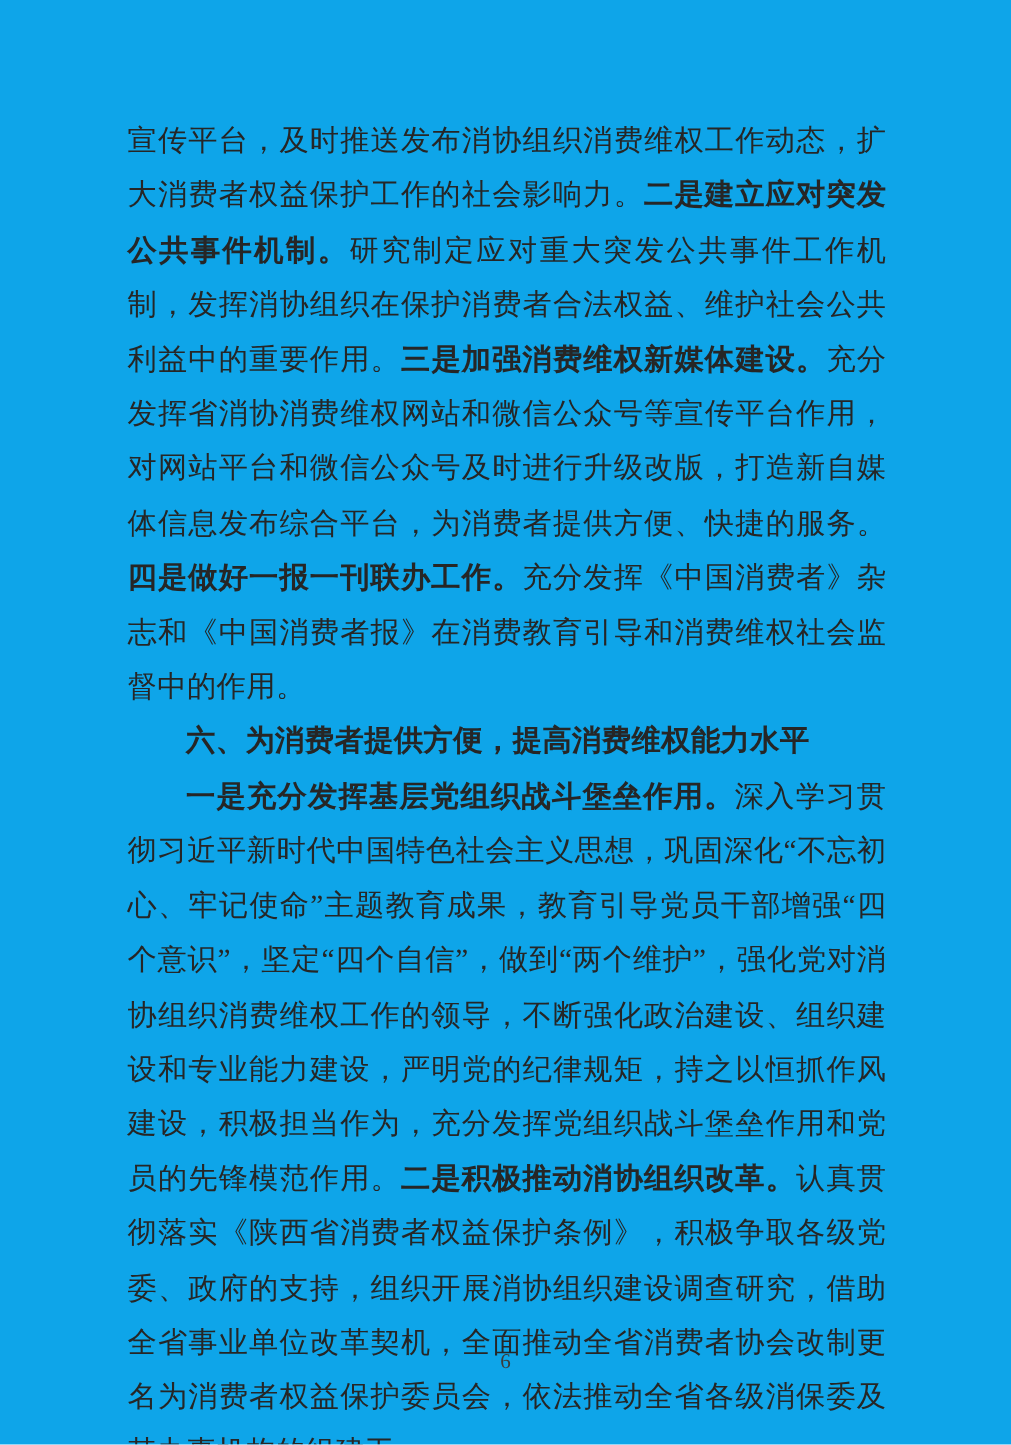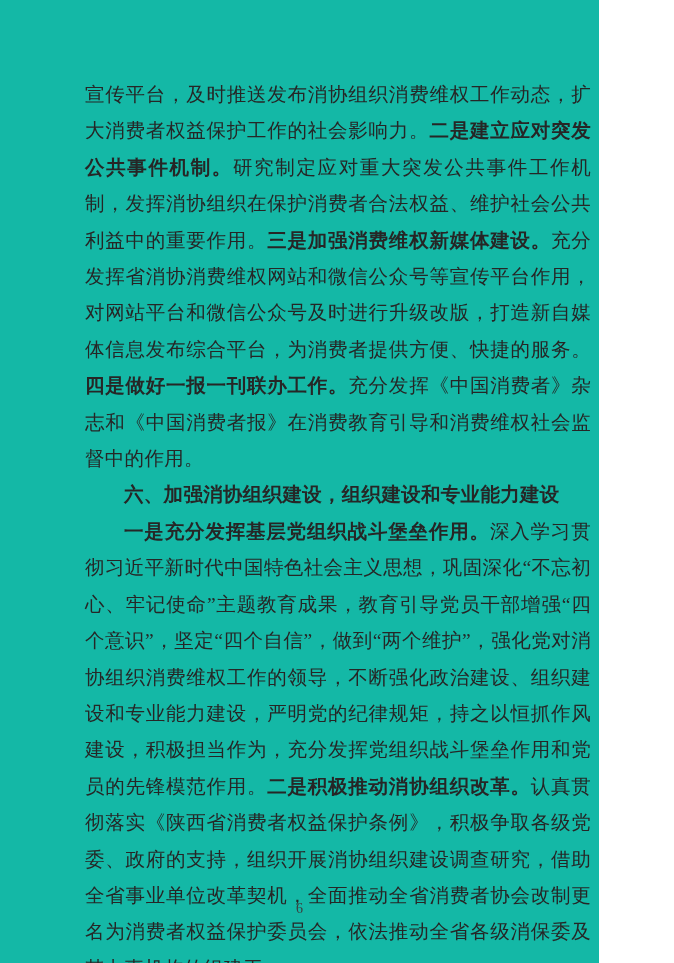--- a/index.html
+++ b/index.html
@@ -2,23 +2,23 @@
 <html><head>
 <meta charset="utf-8">
 <style>
   html, body {
     margin: 0;
     padding: 0;
     background: #ffffff;
   }
   .page {
     position: relative;
-    width: 599px;
+    width: 674px;
     height: 963px;
-    background: #14b8a6;
+    background: #0ea5e9;
     font-family: "Liberation Serif", "DejaVu Serif", serif;
     color: #262626;
     overflow: hidden;
   }
   .textblock {
     position: absolute;
     left: 85px;
     top: 77px;
     width: 506px;
   }
@@ -54,17 +54,17 @@
     color: #3c3c3c;
     font-family: "Liberation Serif", "DejaVu Serif", serif;
   }
 </style>
 </head>
 <body>
 
 <div class="page">
   <main class="textblock">
       <p class="para"><span class="run-normal">宣传平台，及时推送发布消协组织消费维权工作动态，扩大消费者权益保护工作的社会影响力。</span><span class="run-bold">二是建立应对突发公共事件机制。</span><span class="run-normal">研究制定应对重大突发公共事件工作机制，发挥消协组织在保护消费者合法权益、维护社会公共利益中的重要作用。</span><span class="run-bold">三是加强消费维权新媒体建设。</span><span class="run-normal">充分发挥省消协消费维权网站和微信公众号等宣传平台作用，对网站平台和微信公众号及时进行升级改版，打造新自媒体信息发布综合平台，为消费者提供方便、快捷的服务。</span><span class="run-bold">四是做好一报一刊联办工作。</span><span class="run-normal">充分发挥《中国消费者》杂志和《中国消费者报》在消费教育引导和消费维权社会监督中的作用。</span></p>
-      <p class="para indent heading"><span class="run-bold">六、加强消协组织建设，组织建设和专业能力建设</span></p>
+      <p class="para indent heading"><span class="run-bold">六、为消费者提供方便，提高消费维权能力水平</span></p>
       <p class="para indent"><span class="run-bold">一是充分发挥基层党组织战斗堡垒作用。</span><span class="run-normal">深入学习贯彻习近平新时代中国特色社会主义思想，巩固深化“不忘初心、牢记使命”主题教育成果，教育引导党员干部增强“四个意识”，坚定“四个自信”，做到“两个维护”，强化党对消协组织消费维权工作的领导，不断强化政治建设、组织建设和专业能力建设，严明党的纪律规矩，持之以恒抓作风建设，积极担当作为，充分发挥党组织战斗堡垒作用和党员的先锋模范作用。</span><span class="run-bold">二是积极推动消协组织改革。</span><span class="run-normal">认真贯彻落实《陕西省消费者权益保护条例》，积极争取各级党委、政府的支持，组织开展消协组织建设调查研究，借助全省事业单位改革契机，全面推动全省消费者协会改制更名为消费者权益保护委员会，依法推动全省各级消保委及其办事机构的组建工</span></p>
     </main>
   <div class="page-number">6</div>
 </div>
 
 </body></html>

